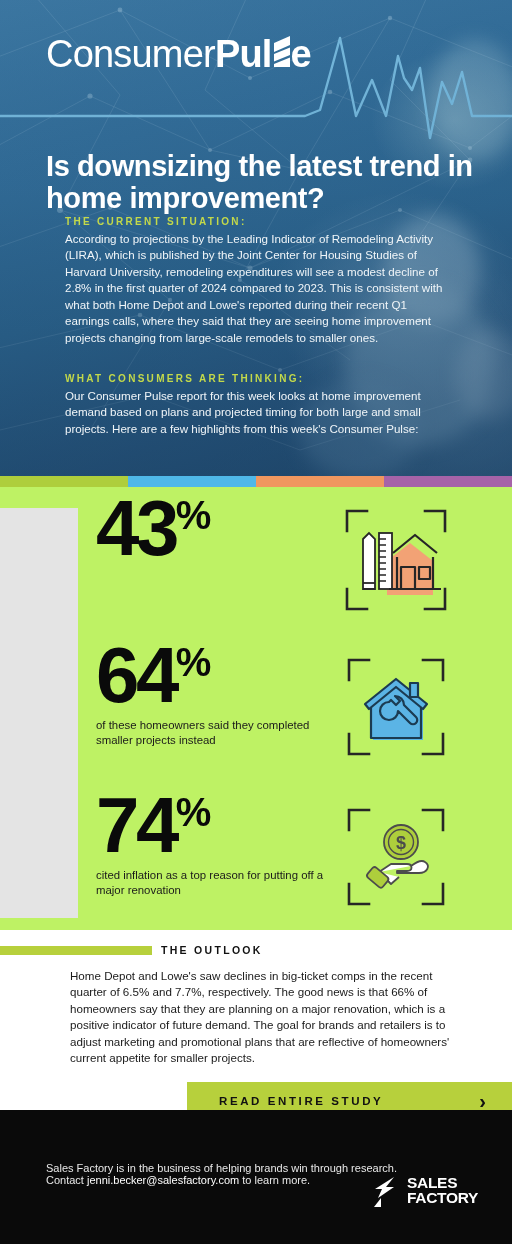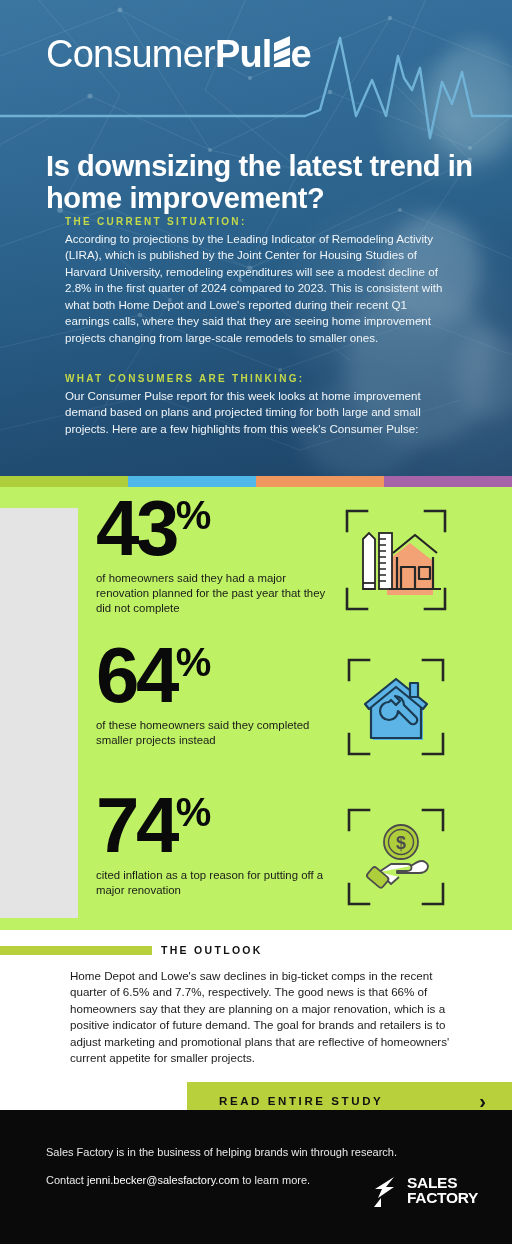--- a/index.html
+++ b/index.html
@@ -183,21 +183,21 @@
     background: #b7d03c;
     display: flex; align-items: center; justify-content: space-between;
     padding: 0 26px 0 32px;
     cursor: pointer;
   }
   .cta-text { font-size: 11.5px; font-weight: 700; letter-spacing: 2.6px; color: #111111; }
   .cta-chev { font-size: 20px; font-weight: 700; color: #111111; line-height: 1; }
 
   
   .footer { position: absolute; left: 0; top: 1110px; width: 512px; height: 134px; background: #0a0a0a; }
-  .f-line1 { position: absolute; left: 46px; top: 36px; font-size: 11px; color: #e8e8e8; }
+  .f-line1 { position: absolute; left: 46px; top: 52px; font-size: 11px; color: #e8e8e8; }
   .f-line2 { position: absolute; left: 46px; top: 64px; font-size: 11px; color: #e8e8e8; }
   .f-line2 b { font-weight: 400; color: #ffffff; }
   .sf-logo { position: absolute; left: 372px; top: 1176px; display: flex; align-items: flex-start; gap: 10px; }
   .sf-text { color: #ffffff; font-weight: 800; font-size: 15.5px; line-height: 0.95; letter-spacing: -0.3px; }
 </style>
 </head>
 <body>
 
 <div class="page">
 
@@ -283,21 +283,20 @@
     <i style="background: rgb(240, 151, 95); width: 128px;"></i>
     <i style="background: rgb(166, 99, 168); width: 128px;"></i>
   </div>
 
   <div class="stats-area">
     <div class="gray-panel"></div>
 
     <div class="stat-row r1">
       <div class="stat-left">
         <div class="stat-num"><span>43</span><span class="pct">%</span></div>
-        <div class="stat-cap">of homeowners said they had a major renovation planned for the past year that they did not complete</div>
       </div>
       <div class="stat-icon">
         <svg width="110" height="110" viewBox="0 0 110 110">
           <g stroke="#262626" stroke-width="2.6" fill="none" stroke-linecap="square">
             <path d="M6 26 L6 6 L26 6"></path>
               <path d="M84 6 L104 6 L104 26"></path>
             <path d="M104 84 L104 104 L84 104"></path>
               <path d="M26 104 L6 104 L6 84"></path>
           </g>
 

